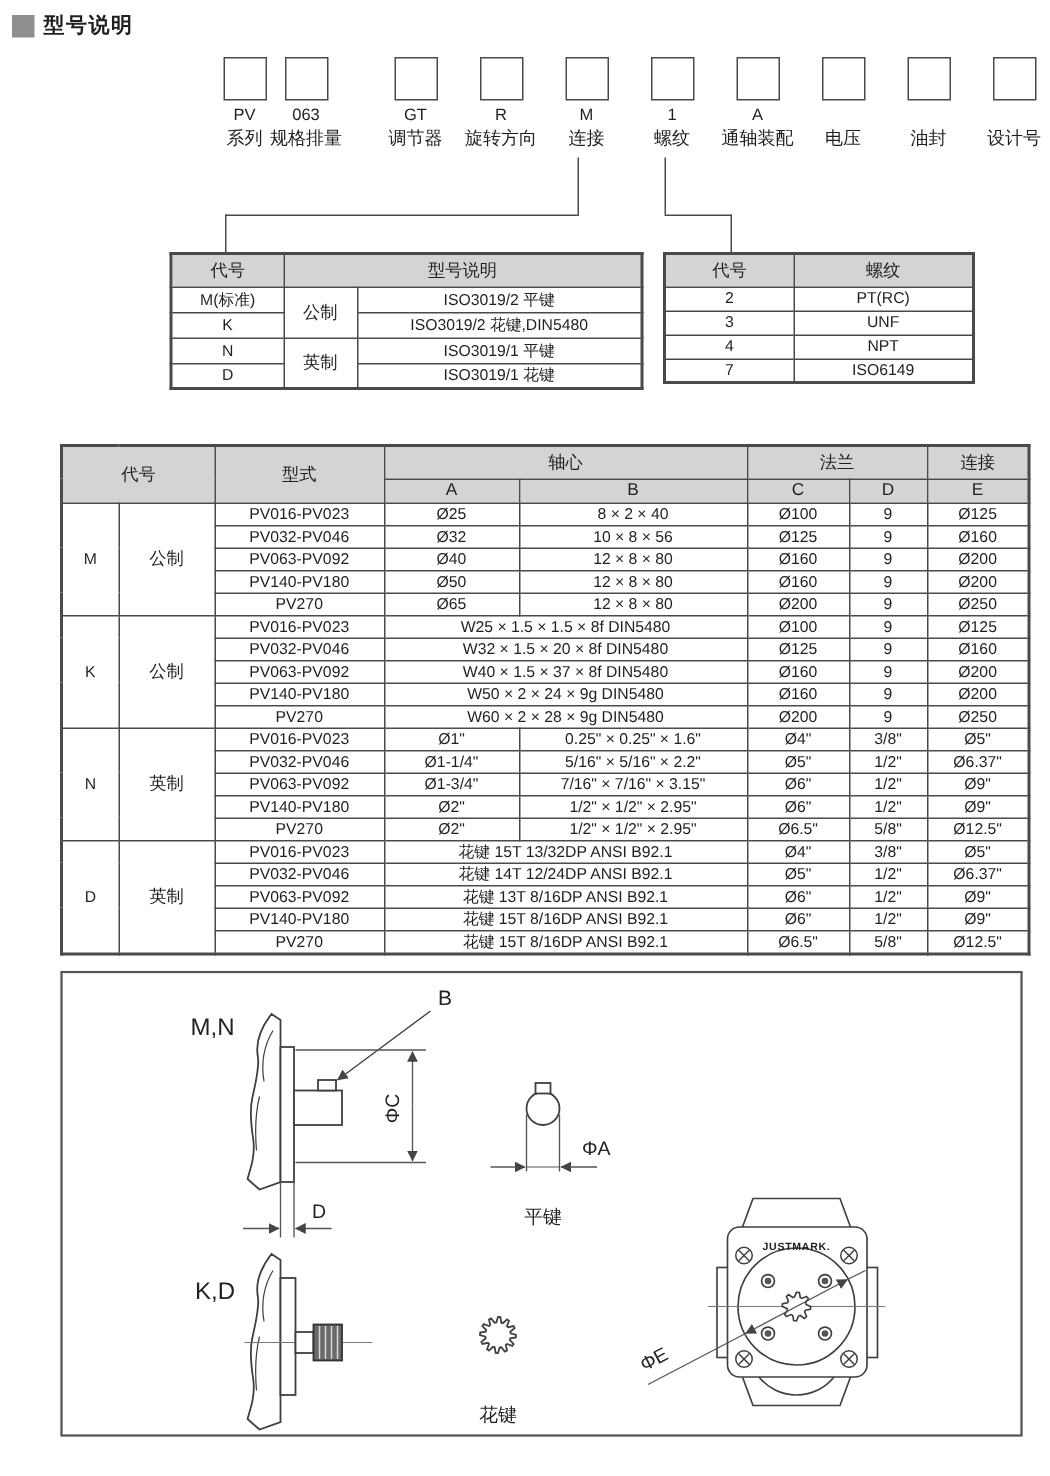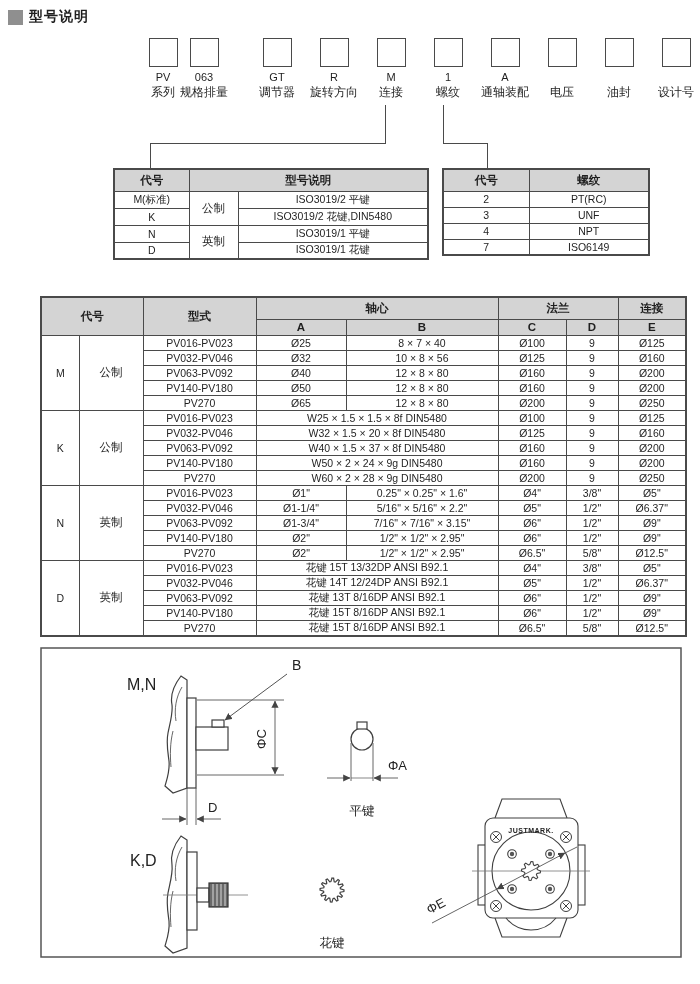--- a/index.html
+++ b/index.html
@@ -19,21 +19,21 @@
   .code-lab{font-size:12px;line-height:14px;white-space:nowrap;}
   
   .cline{position:absolute;}
   .cv{border-left:1px solid var(--line);width:0;}
   .ch{border-top:1px solid var(--line);height:0;}
   
   table.doc-table{position:absolute;border-collapse:collapse;table-layout:fixed;background:#fff;
     border:2px solid var(--border);}
   .doc-table th,.doc-table td{border:1px solid var(--border);text-align:center;vertical-align:middle;
     padding:0 2px;white-space:nowrap;overflow:hidden;font-weight:normal;}
-  .doc-table th{background:var(--header_bg);font-size:11.5px;font-weight:bold;}
+  .doc-table th{background:var(--header_bg);font-size:11.5px;}
   .doc-table td{font-size:10.5px;}
   tr.h22{height:22px;} tr.h17{height:17px;} tr.h16{height:16px;} tr.h15{height:15px;}
   td.cjk{font-size:11.5px;}
   
   #diagram{position:absolute;left:40px;top:647px;}
   svg text{fill:#222;}
 </style>
 </head>
 <body>
 
@@ -189,21 +189,21 @@
           <th>B</th>
           <th>C</th>
           <th>D</th>
           <th>E</th>
         </tr>
         <tr class="h15">
           <td rowspan="5">M</td>
           <td class="cjk" rowspan="5">公制</td>
           <td>PV016-PV023</td>
           <td>Ø25</td>
-          <td>8 × 7 × 40</td>
+          <td>8 × 2 × 40</td>
           <td>Ø100</td>
           <td>9</td>
           <td>Ø125</td>
         </tr>
         <tr class="h15">
           <td>PV032-PV046</td>
           <td>Ø32</td>
           <td>10 × 8 × 56</td>
           <td>Ø125</td>
           <td>9</td>

